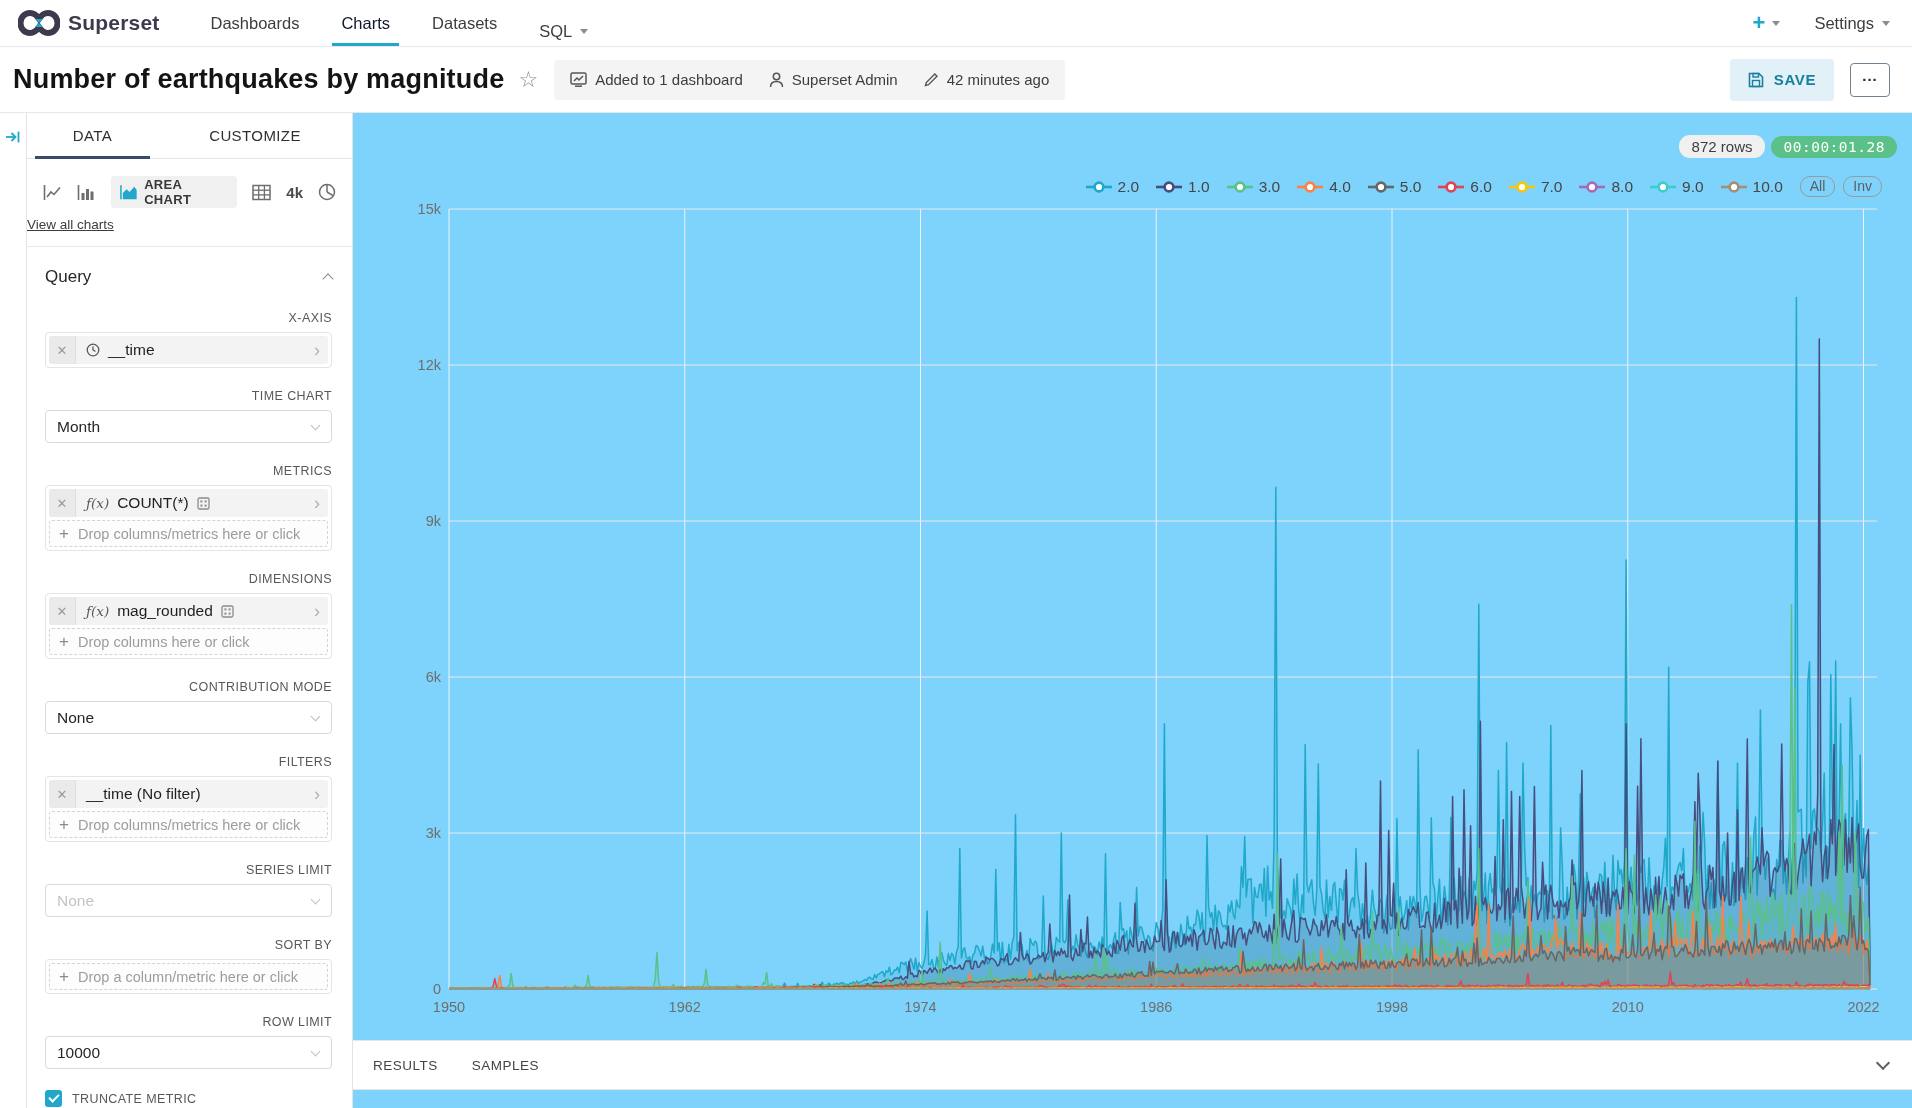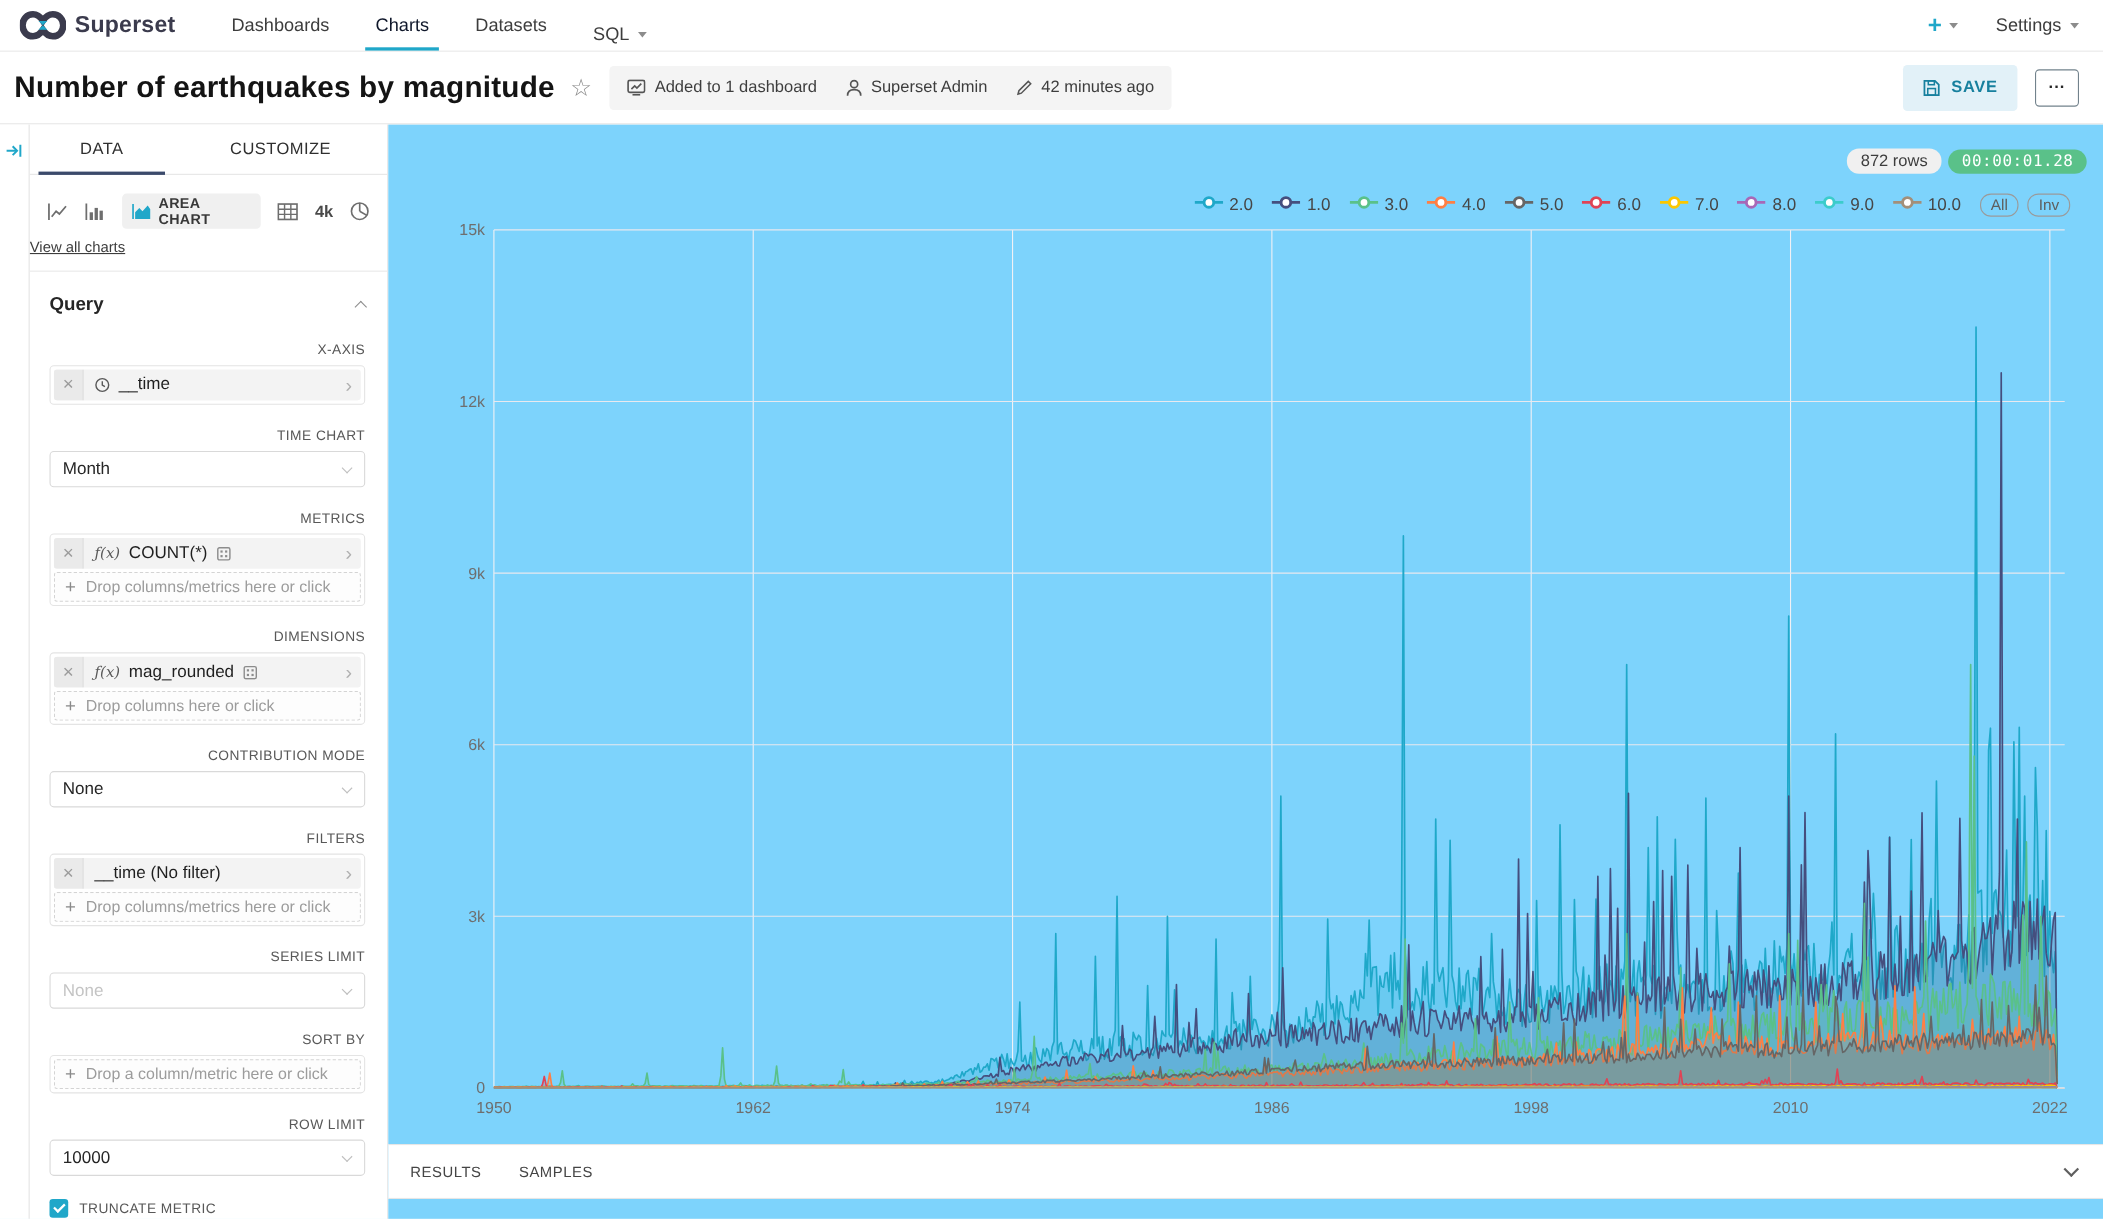--- a/index.html
+++ b/index.html
@@ -53,21 +53,21 @@
   .vizbtn{display:flex;align-items:center;cursor:pointer;}
   .vizpill{background:#f0f0f0;border-radius:4px;padding:1px 9px;display:flex;align-items:center;gap:7px;cursor:pointer;}
   .vizpill-label{font-size:13px;font-weight:bold;color:#383838;letter-spacing:.3px;}
   .bignum-label{font-size:15px;font-weight:bold;color:#4a4a4a;}
   .viewall{display:block;text-align:left;margin:9px 20px 0 0;font-size:13.5px;color:#3d3d3d;
     text-decoration:underline;cursor:pointer;}
   .pdivider{height:1px;background:#e9e9e9;margin-top:14px;}
   
   .qsection{padding:0 20px 0 18px;}
   .qtitle-row{display:flex;align-items:center;justify-content:space-between;margin-top:20px;margin-bottom:24px;}
-  .qtitle{font-size:17px;color:#262626;font-weight:bold;}
+  .qtitle{font-size:17px;color:#262626;}
   .chev{display:inline-block;width:8px;height:8px;border-right:1.6px solid #8c8c8c;border-bottom:1.6px solid #8c8c8c;}
   .chev.up{transform:rotate(-135deg);margin-top:4px;}
   .chev.down-sm{width:7px;height:7px;border-color:#bfbfbf;transform:rotate(45deg);margin-top:-3px;}
   .ctl-label{font-size:12.5px;color:#585858;letter-spacing:.4px;margin-bottom:7px;}
   .ctl{margin-bottom:21px;text-align:right;}
   
   .dndbox{border:1px solid #e4e4e4;border-radius:4px;padding:3px;background:#fff;}
   .pill{display:flex;align-items:center;height:28px;background:#f3f3f3;border-radius:3px;overflow:hidden;cursor:pointer;}
   .pill + .dropzone{margin-top:3px;}
   .pill-x{width:27px;align-self:stretch;background:#eaeaea;border-right:1px solid #dedede;color:#9b9b9b;
@@ -89,21 +89,21 @@
   .checkbox::after{content:"";position:absolute;left:5.5px;top:2px;width:4px;height:8px;
     border-right:2px solid #fff;border-bottom:2px solid #fff;transform:rotate(45deg);}
   .check-label{font-size:12.5px;color:#585858;letter-spacing:.4px;}
   
   .chartpanel{flex:1;position:relative;background:#7dd3fc;}
   .badges{position:absolute;top:22px;right:15px;display:flex;align-items:center;gap:6px;z-index:5;}
   .badge-gray{background:#f0f0f0;border-radius:11px;padding:3px 13px;font-size:15px;color:#3d3d3d;}
   .badge-green{background:#5ac189;border-radius:11px;padding:3px 12px;font-size:14.5px;color:#fff;
     font-family:"DejaVu Sans Mono",monospace;letter-spacing:.5px;}
   .legend{position:absolute;top:63px;right:30px;display:flex;align-items:center;gap:17px;z-index:5;}
-  .legend-item{display:flex;gap:6px;cursor:pointer;font-size:15.5px;color:#464646;}
+  .legend-item{display:flex;align-items:center;gap:6px;cursor:pointer;font-size:15.5px;color:#464646;}
   .legend-pill{border:1.5px solid #9a9a9a;border-radius:10px;padding:0px 9px;font-size:14px;color:#5e5e5e;
     cursor:pointer;line-height:19px;}
   .legend-pill.inv{margin-left:-9px;}
   #chart-svg{position:absolute;left:0;top:0;}
   
   .resultsbar{position:absolute;left:0;top:927px;width:100%;height:50px;border-top:1px solid #e6e6e6;
     border-bottom:1px solid #e6e6e6;display:flex;align-items:center;background:#fff;}
   .rtab{font-size:13.5px;color:#454545;letter-spacing:.5px;margin-left:20px;cursor:pointer;}
   .rtab + .rtab{margin-left:34px;}
   .collapse-chev{margin-left:auto;margin-right:24px;width:10px;height:10px;border-right:2px solid #5f5f5f;

